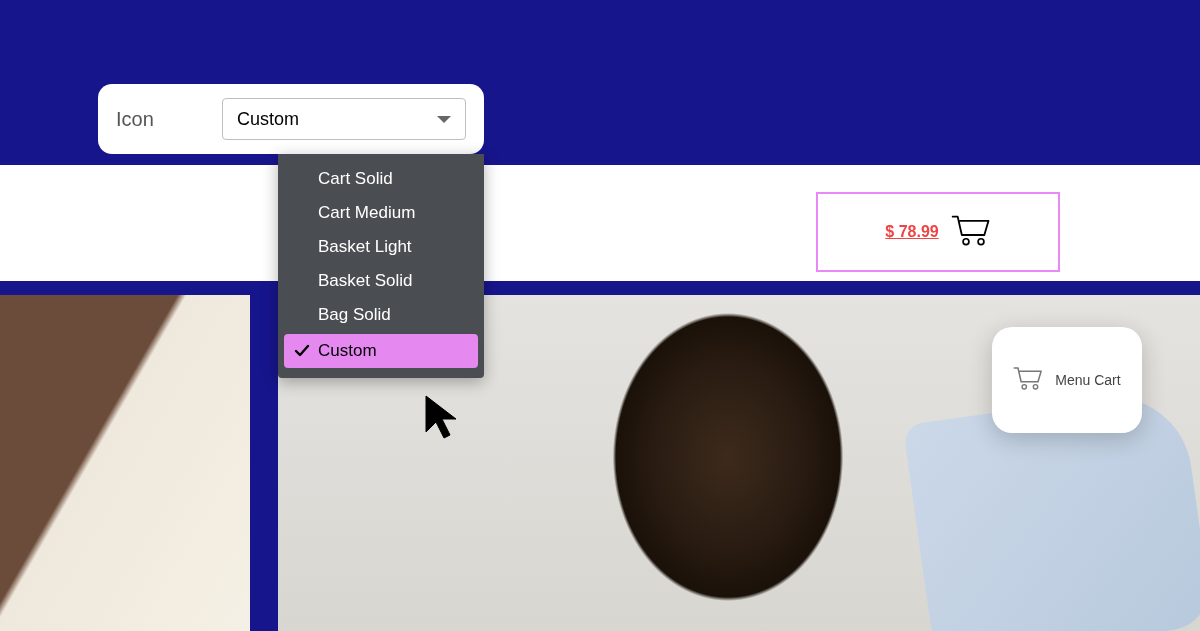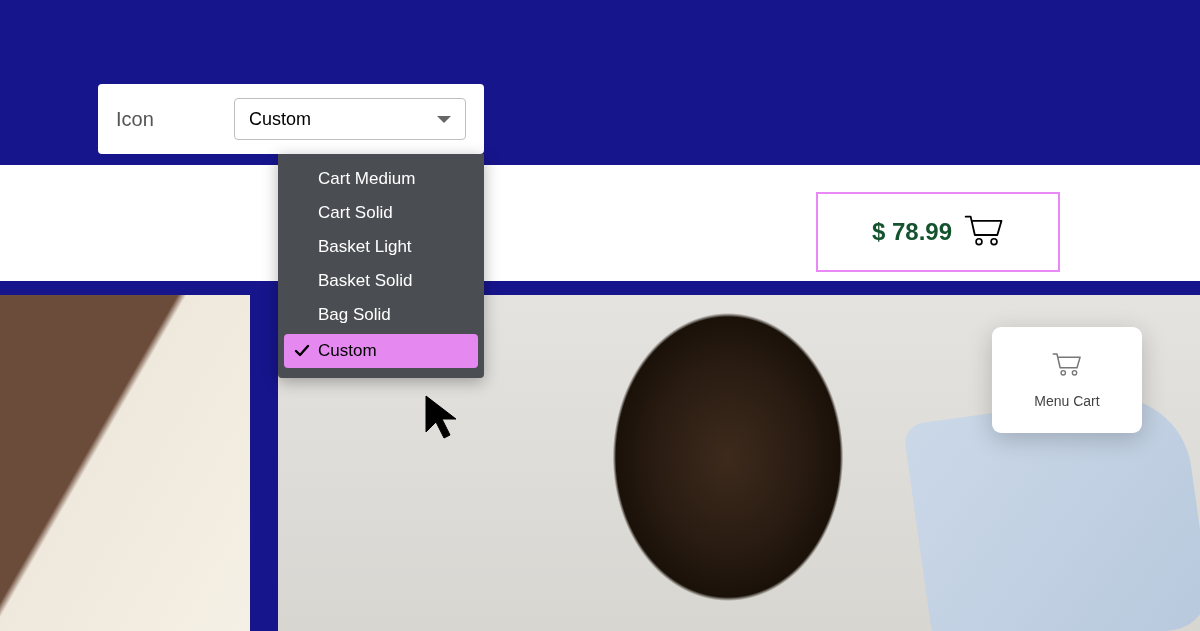--- a/index.html
+++ b/index.html
@@ -34,23 +34,24 @@
       width: 244px;
       height: 80px;
       border: 2px solid #e989f5;
       background: #ffffff;
       display: flex;
       align-items: center;
       justify-content: center;
       gap: 12px;
     }
     .cart-total-price {
-      font-size: 24px;
+      font-size: 16px;
       font-weight: 700;
-      color: #14532d;
+      color: #ef4444;
+      text-decoration: underline;
     }
     
     
     .left-image {
       position: absolute;
       top: 295px;
       left: 0;
       width: 250px;
       height: 336px;
       background: linear-gradient(120deg, #6b4b3a 0%, #6b4b3a 40%, #efe8dc 42%, #f5f0e5 100%);
@@ -89,25 +90,25 @@
     }
     
     
     .icon-panel {
       position: absolute;
       top: 84px;
       left: 98px;
       width: 386px;
       height: 70px;
       background: #ffffff;
-      border-radius: 4px;
+      border-radius: 14px;
       display: flex;
       align-items: center;
       padding: 0 18px;
-      gap: 32px;
+      gap: 20px;
       z-index: 10;
     }
     .icon-panel-label {
       font-size: 20px;
       color: #555;
       flex: 0 0 86px;
     }
     .icon-select {
       flex: 1;
       height: 42px;
@@ -177,24 +178,24 @@
     }
     
     
     .menu-cart-card {
       position: absolute;
       top: 327px;
       left: 992px;
       width: 150px;
       height: 106px;
       background: #ffffff;
-      border-radius: 9px;
+      border-radius: 20px;
       box-shadow: 0 6px 24px rgba(0,0,0,0.2);
       display: flex;
-      flex-direction: column;
+      flex-direction: row;
       align-items: center;
       justify-content: center;
       gap: 12px;
       z-index: 15;
     }
     .menu-cart-label {
       font-size: 14px;
       color: #444;
       font-weight: 500;
     }
@@ -242,24 +243,24 @@
 <div class="icon-panel">
   <span class="icon-panel-label">Icon</span>
   <div class="icon-select">
     <span>Custom</span>
     <span class="caret-down"></span>
   </div>
 </div>
 
 <div class="dropdown">
   <div class="dropdown-item">
+    <span>Cart Solid</span>
+  </div>
+  <div class="dropdown-item">
     <span>Cart Medium</span>
-  </div>
-  <div class="dropdown-item">
-    <span>Cart Solid</span>
   </div>
   <div class="dropdown-item">
     <span>Basket Light</span>
   </div>
   <div class="dropdown-item">
     <span>Basket Solid</span>
   </div>
   <div class="dropdown-item">
     <span>Bag Solid</span>
   </div>

